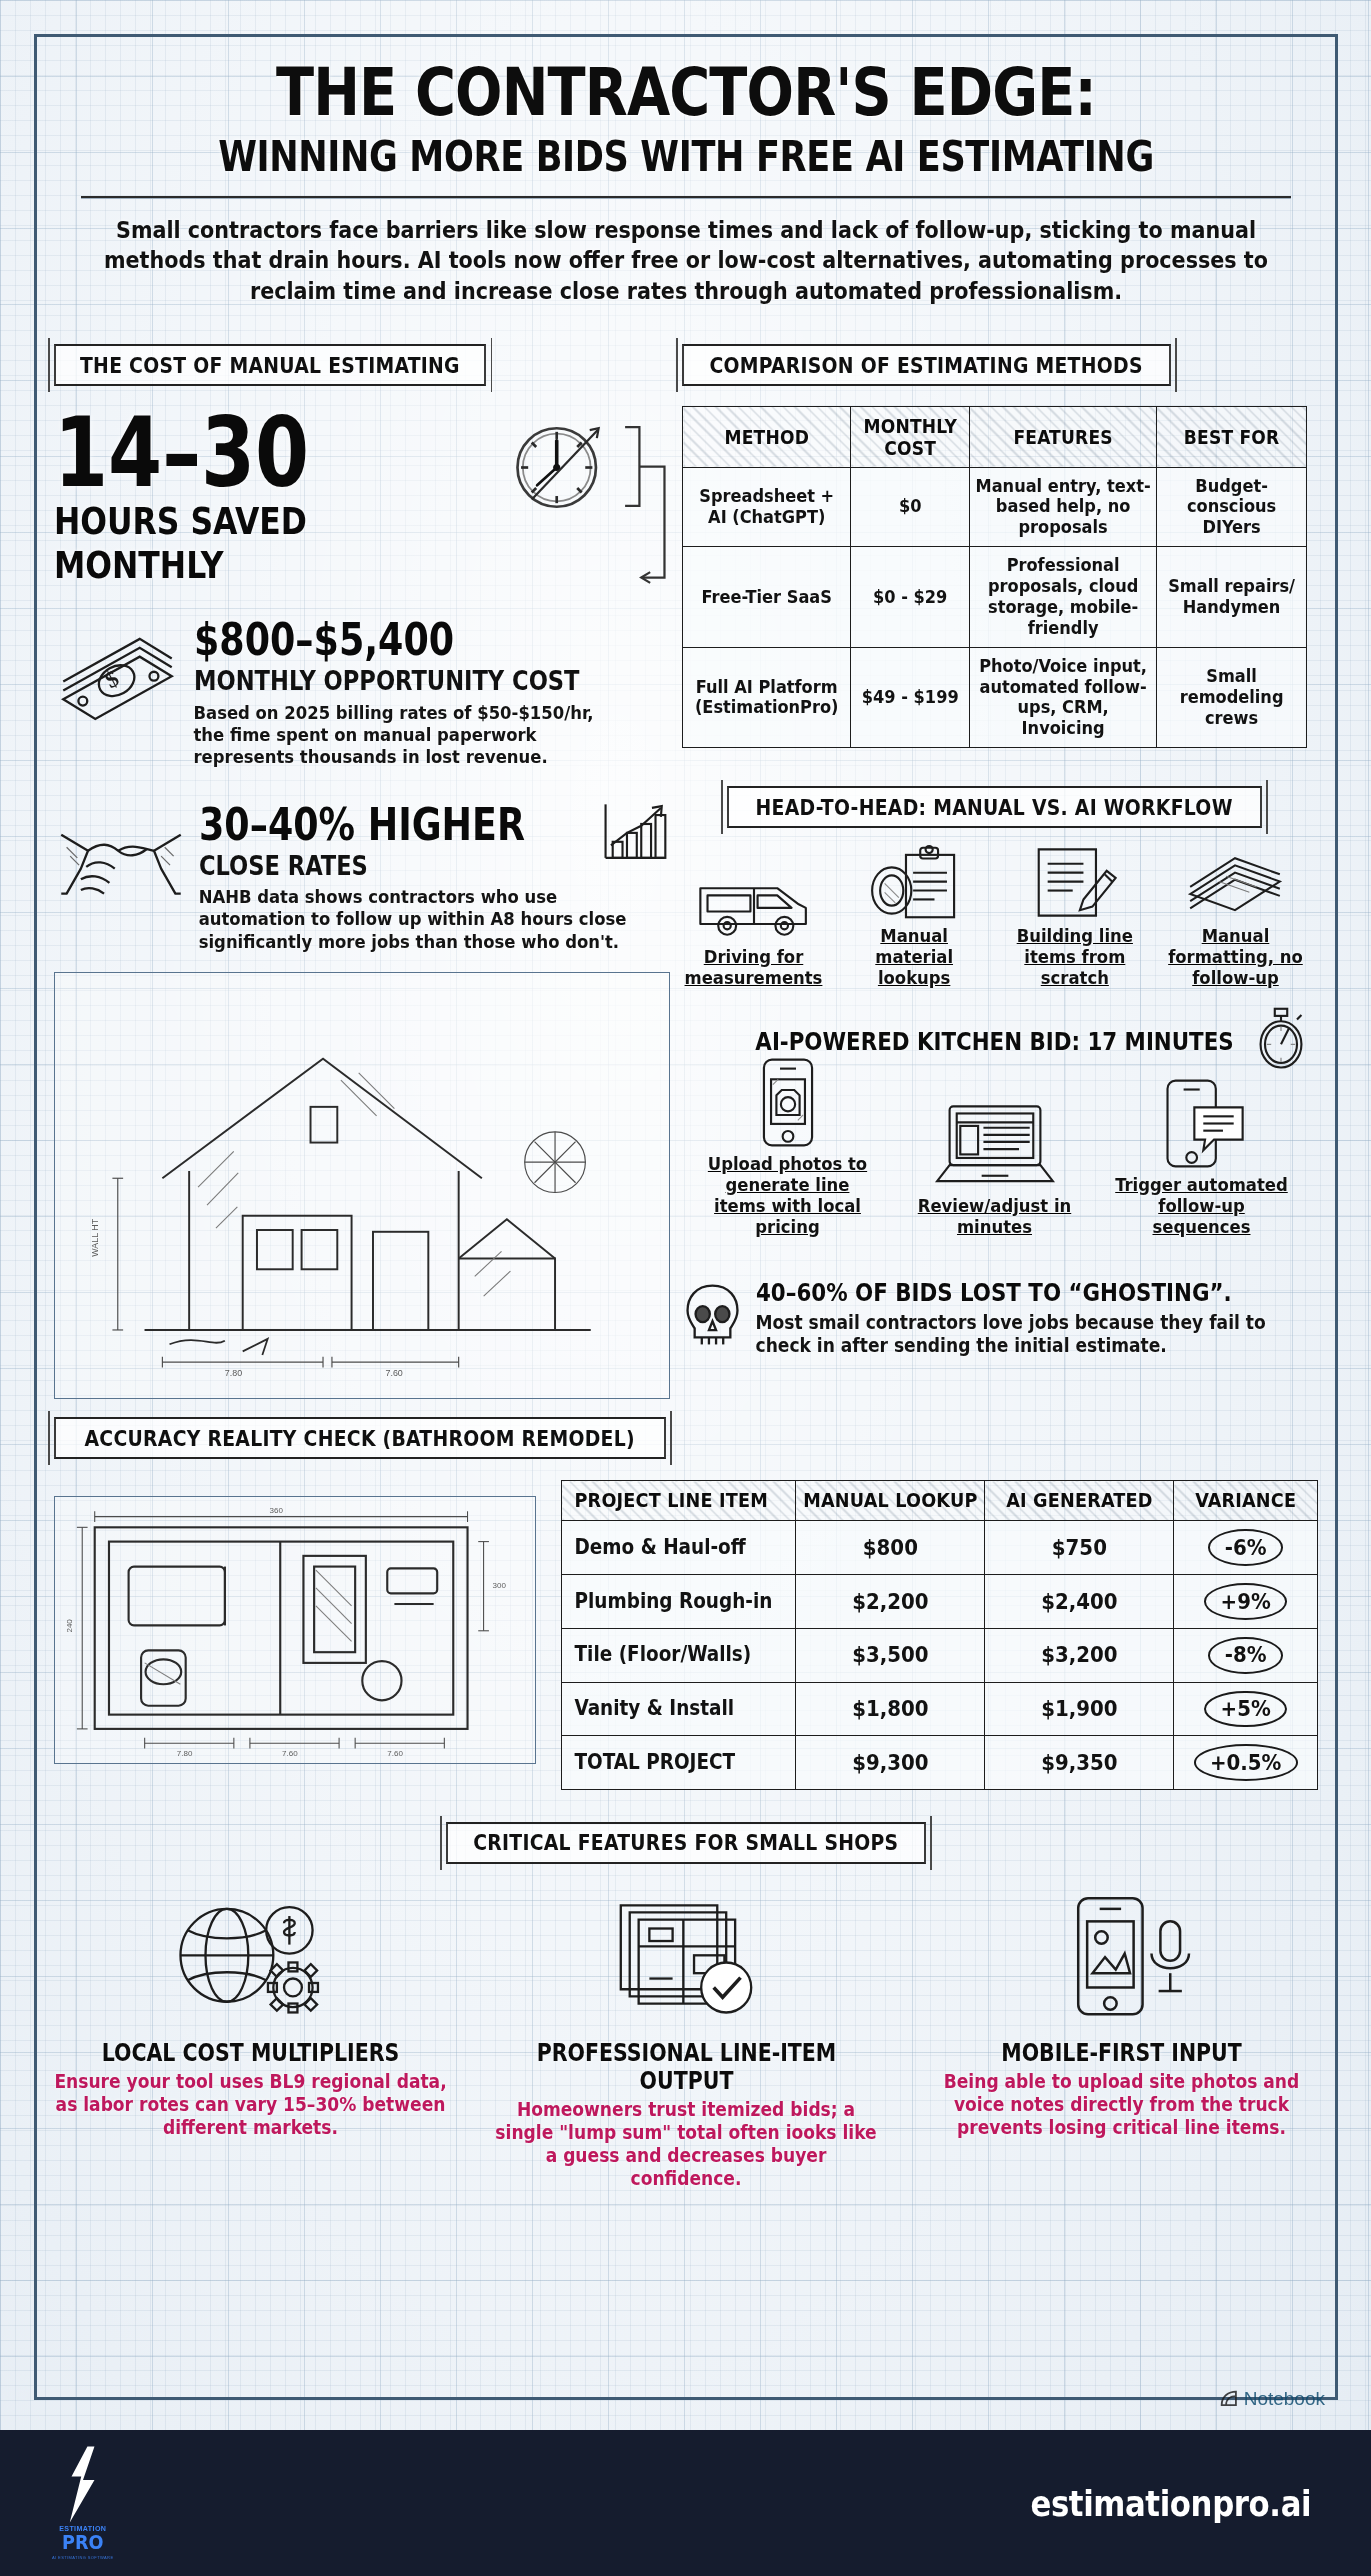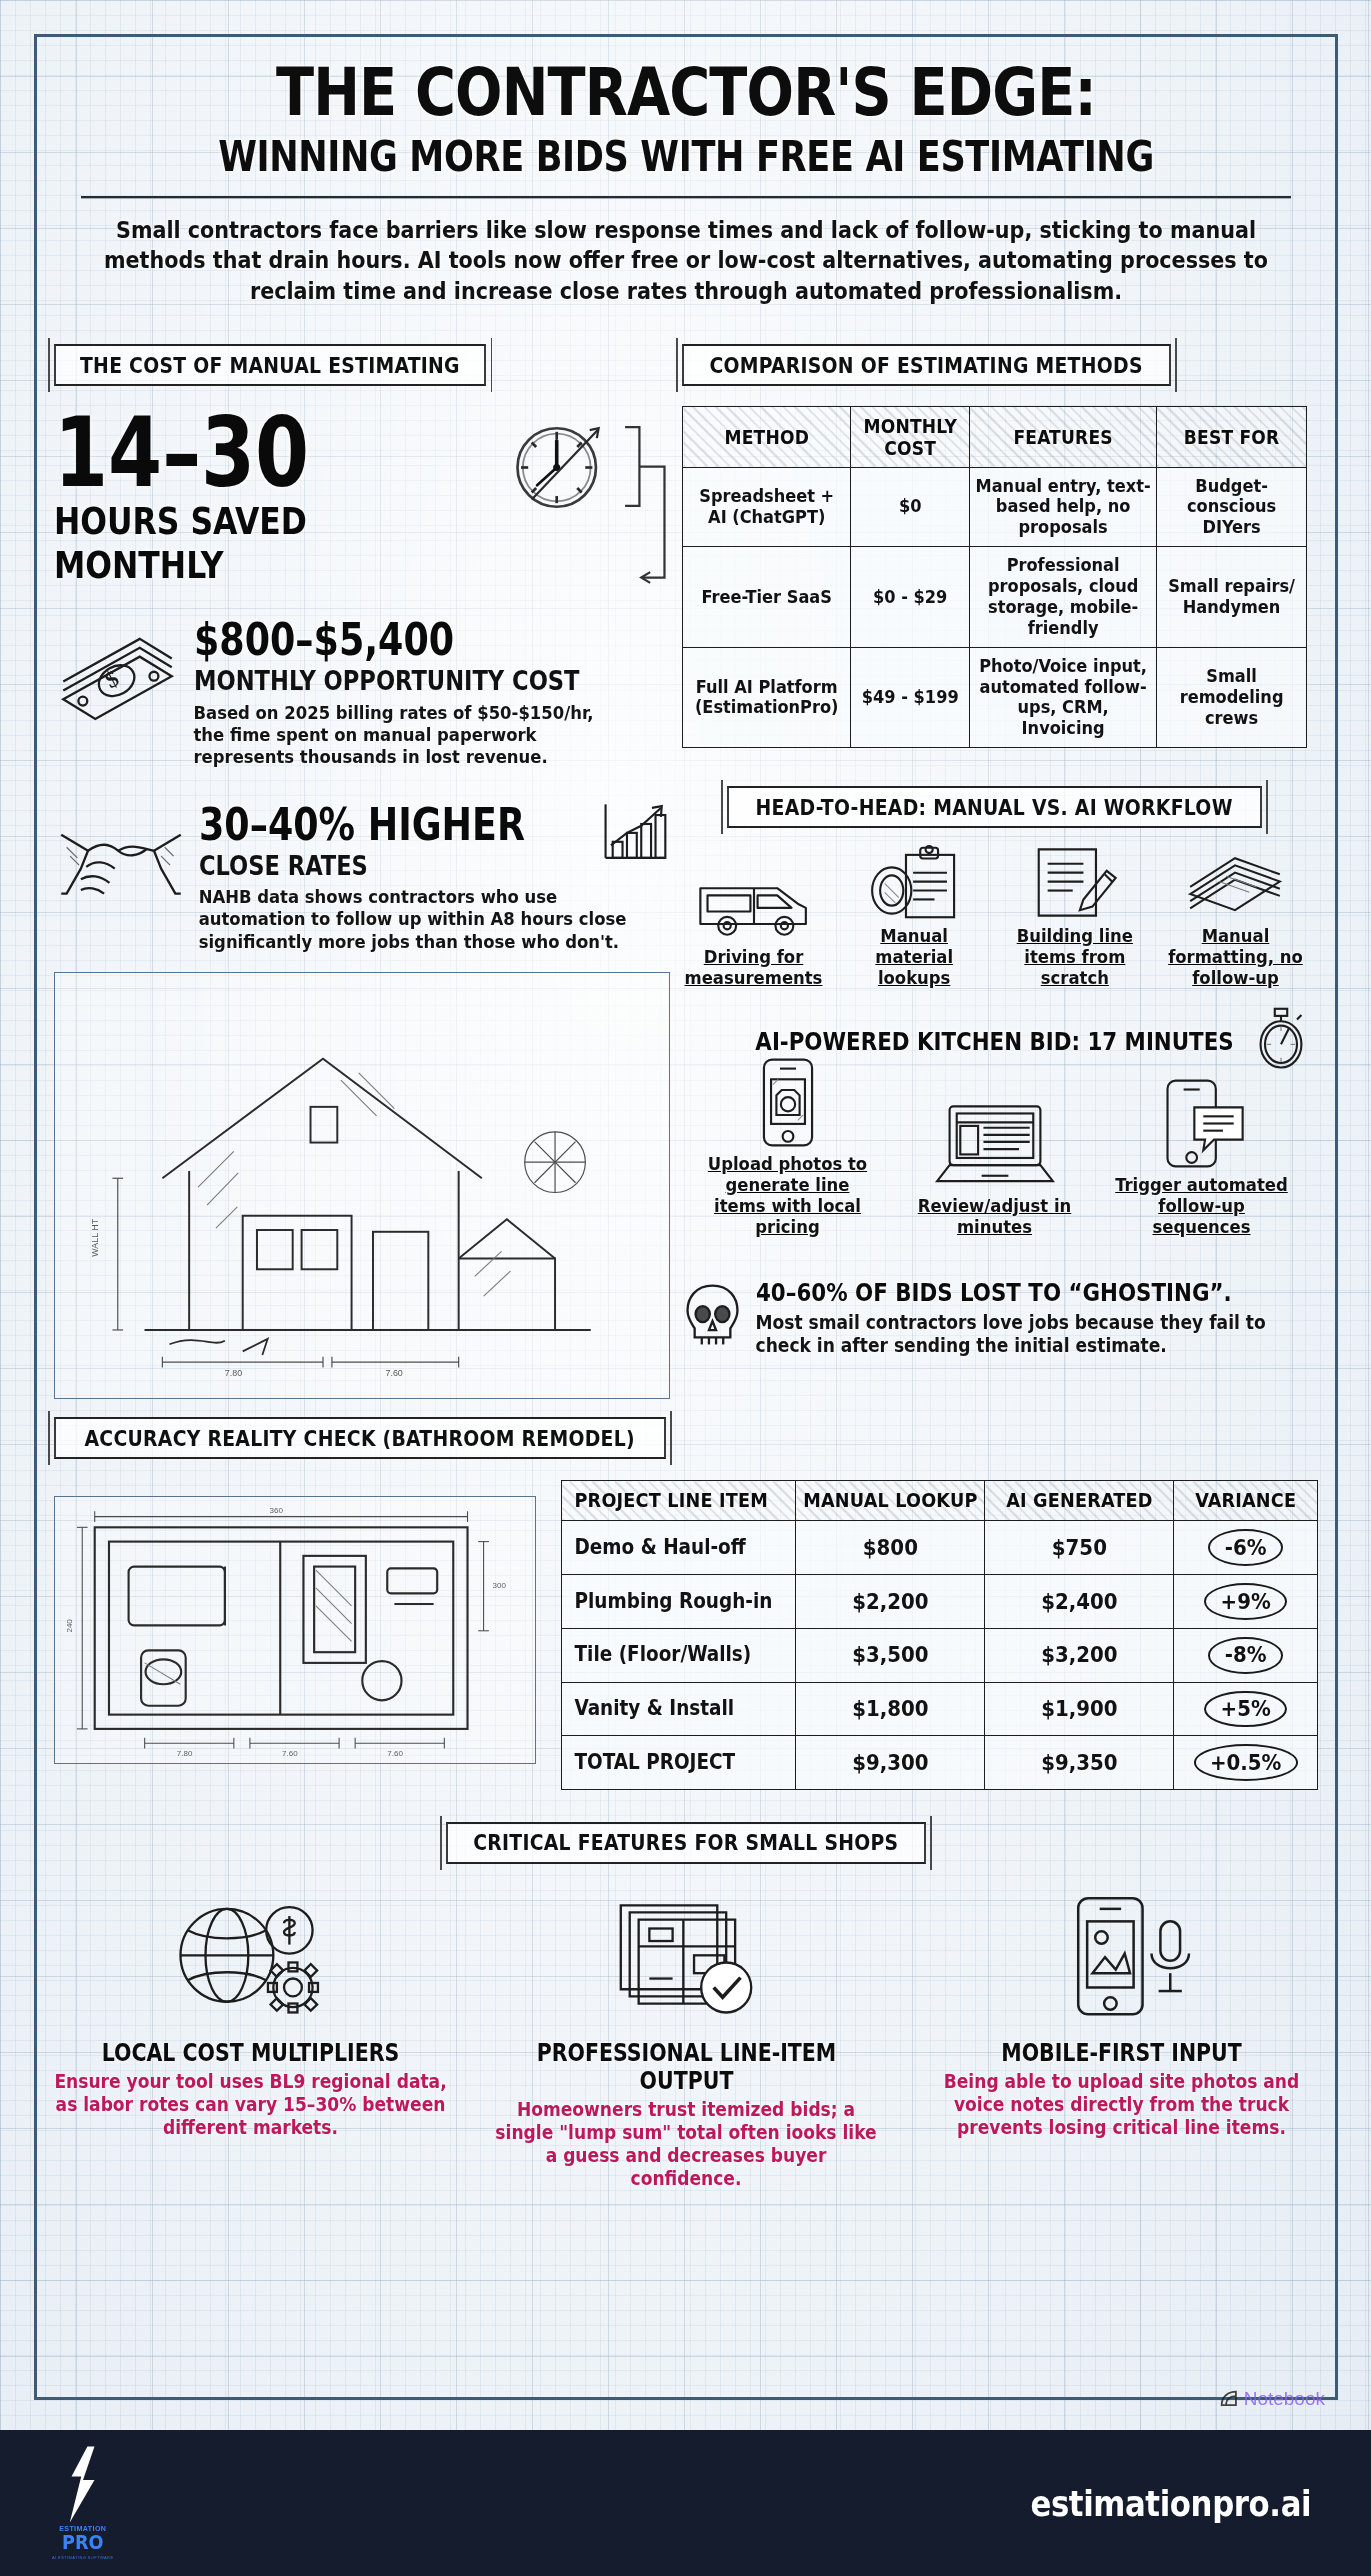--- a/index.html
+++ b/index.html
@@ -259,21 +259,21 @@
   .brand .b2 {
     font-family:"DejaVu Sans Condensed","Liberation Sans Narrow","Liberation Sans",sans-serif;
     font-size:19.6px; font-weight:900; line-height:1;
   }
   .brand .b3 { font-size:4px; letter-spacing:0.4px; margin-top:2.7px; opacity:0.85; }
 
   .watermark {
     position:absolute; right: 46px; bottom: 166px;
     display:flex; align-items:center; gap:5.4px;
     font-family:"Liberation Sans", sans-serif;
-    font-size: 19px; color:#8b5cf6; opacity:0.82;
+    font-size: 19px; color:#0c4a6e; opacity:0.82;
   }
 
   .blueprint-box {
     border: 1.8px solid #59748f;
     background: rgba(255,255,255,0.28);
     margin-top: 16px;
   }
 </style>
 </head>
 <body>

